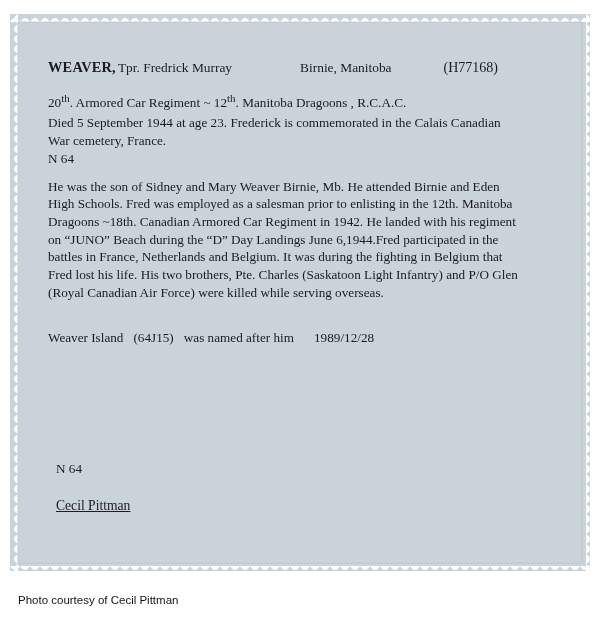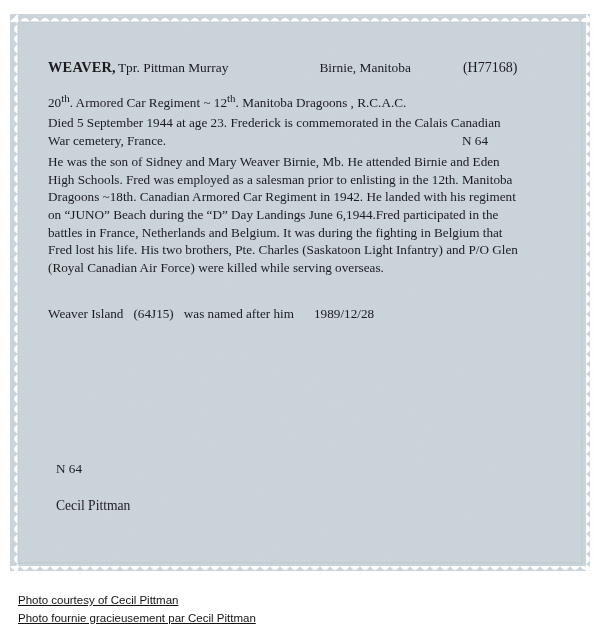--- a/index.html
+++ b/index.html
@@ -54,21 +54,21 @@
   .hdr .surname {
     font-weight: bold;
     font-size: 14.4px;
     letter-spacing: .2px;
   }
   .hdr .rankname {
     font-size: 13.4px;
     margin-left: 2px;
   }
   .hdr .place {
-    margin-left: 91px;
+    margin-left: 68px;
     font-size: 13.4px;
   }
   .hdr .svcnum {
     margin-left: 52px;
     font-size: 14px;
   }
 
   .line {
     white-space: nowrap;
   }
@@ -78,64 +78,65 @@
   sup {
     font-size: 11px;
     vertical-align: super;
     line-height: 0;
   }
 
   .row-flex {
     display: flex;
     justify-content: space-between;
     align-items: baseline;
+    flex-direction: column;
   }
   .ref-inline {
     padding-right: 62px;
     font-size: 13.2px;
   }
 
   .blk-body {
-    margin-top: 3px;
+    margin-top: 10px;
   }
   .island {
     margin-top: 28px;
     white-space: nowrap;
   }
   .island .sp {
     display: inline-block;
     width: 10px;
   }
   .ref-low {
     position: absolute;
     left: 46px;
     top: 446px;
     font-size: 13.2px;
   }
   .credit-name {
     position: absolute;
     left: 46px;
     top: 483px;
     font-size: 13.6px;
+    text-decoration: underline;
   }
 
   
   #captions {
     position: absolute;
     left: 18px;
     top: 592px;
     width: 560px;
     font-family: "Liberation Sans", sans-serif;
     font-size: 11.5px;
     color: #141414;
     line-height: 1.55;
   }
   #captions div {
     white-space: nowrap;
-    text-decoration: underline;
   }
 </style>
 </head>
 <body>
 
 <div id="card-wrap">
 
   <div id="card-bg">
     <svg viewBox="0 0 580 557" preserveAspectRatio="none" aria-hidden="true">
       <defs>
@@ -170,21 +171,21 @@
       <rect x="572" y="0" width="8" height="557" fill="url(#deckle-right)"></rect>
 
       <rect x="8" y="8" width="564" height="541" fill="none" stroke="#b9c6cd" stroke-width="1" opacity="0.8"></rect>
     </svg>
   </div>
 
   <div id="card-text">
 
     <div class="hdr">
       <span class="surname">WEAVER,</span>
-      <span class="rankname">Tpr. Pittman Murray</span>
+      <span class="rankname">Tpr. Fredrick Murray</span>
       <span class="place">Birnie, Manitoba</span>
       <span class="svcnum">(H77168)</span>
     </div>
 
     <div class="line">
       <span>20</span><sup>th</sup><span>. Armored Car Regiment ~ 12</span><sup>th</sup><span>. Manitoba Dragoons , R.C.A.C.</span>
     </div>
 
     <div style="height:3px"></div>
 
@@ -209,14 +210,13 @@
       <span>Weaver Island</span><span class="sp"></span><span>(64J15)</span><span class="sp"></span><span>was named after him</span><span class="sp"></span><span class="sp"></span><span>1989/12/28</span>
     </div>
 
     <div class="ref-low">N 64</div>
     <div class="credit-name">Cecil Pittman</div>
   </div>
 </div>
 
 <div id="captions">
   <div>Photo courtesy of Cecil Pittman</div>
-  <div>Photo fournie gracieusement par Cecil Pittman</div>
 </div>
 
 </body></html>

